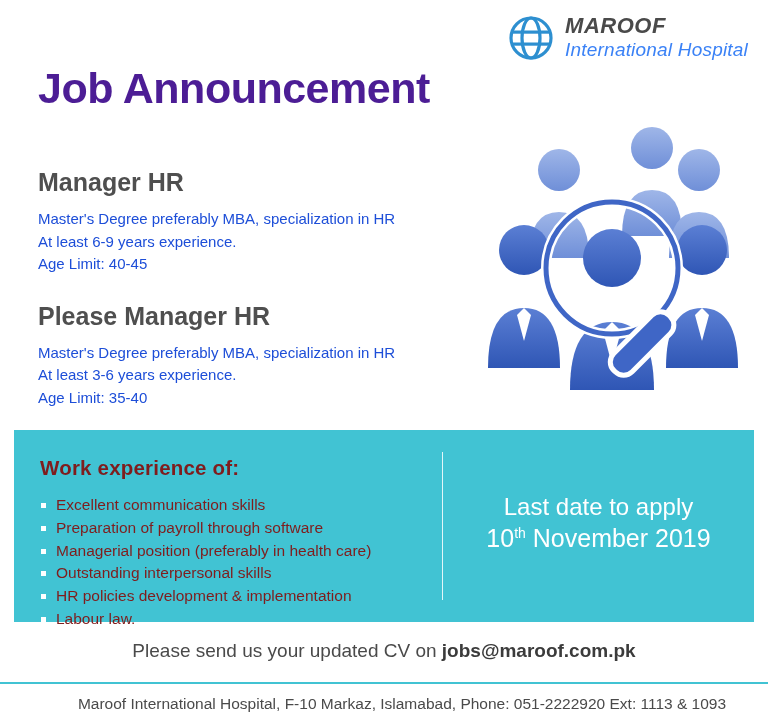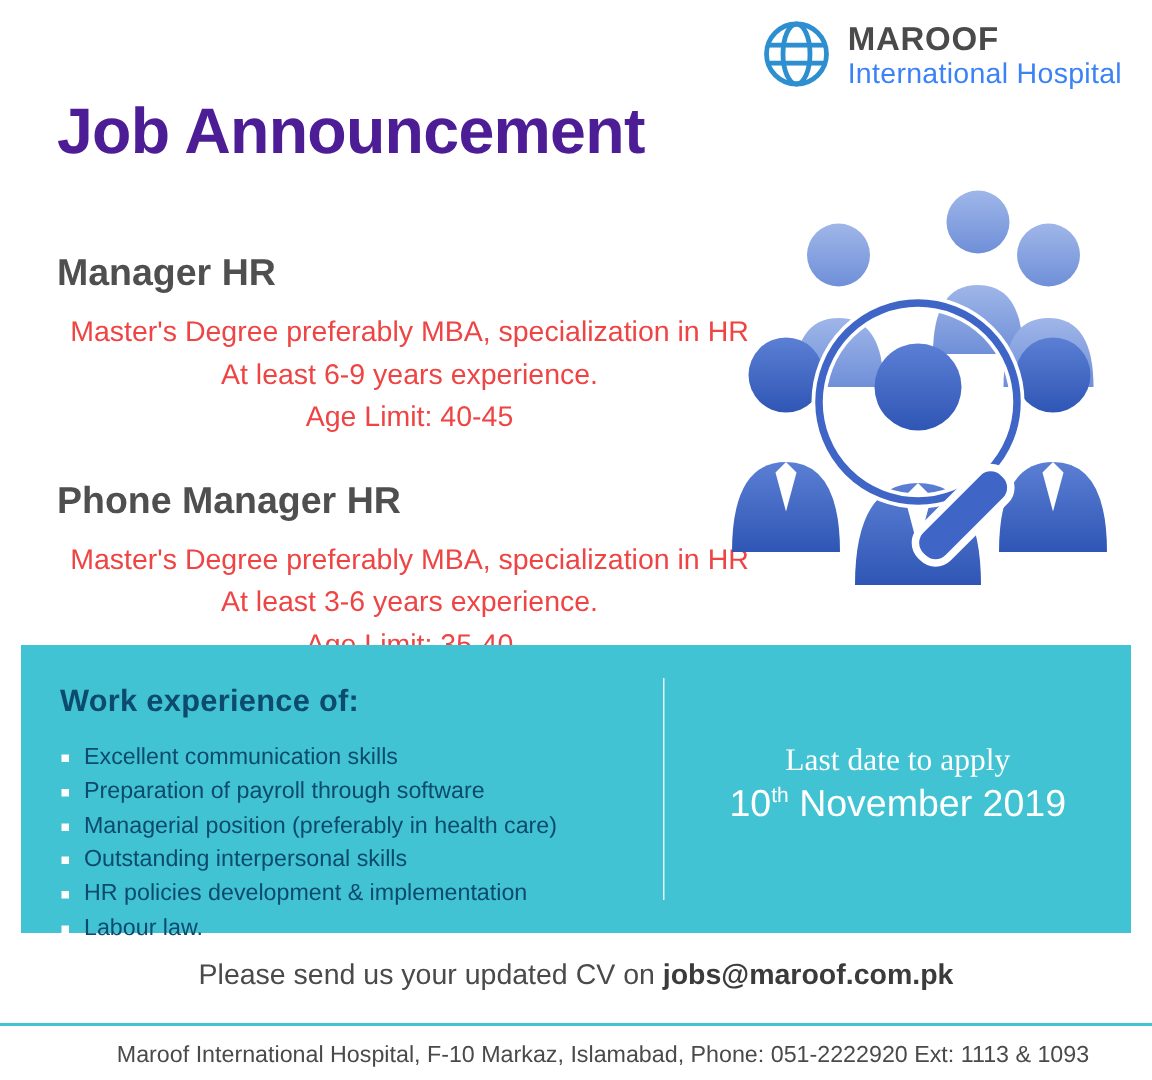--- a/index.html
+++ b/index.html
@@ -22,22 +22,23 @@
     height: 720px;
     background: #ffffff;
   }
 
   
   .logo-block {
     position: absolute;
     top: 14px;
     right: 20px;
     display: flex;
-    align-items: flex-start;
+    align-items: flex-end;
     gap: 12px;
+    font-style: italic;
   }
   .logo-mark {
     width: 44px;
     height: 44px;
     flex: 0 0 auto;
   }
   .logo-text {
     line-height: 1.12;
   }
   .logo-text .l1 {
@@ -73,24 +74,23 @@
   .position {
     margin-bottom: 26px;
   }
   .position-name {
     font-size: 25px;
     font-weight: bold;
     color: #4f4f4f;
     margin-bottom: 11px;
   }
   .position-line {
-    font-size: 19px;
-    color: #ef4444;
+    font-size: 15px;
+    color: #1d4ed8;
     line-height: 1.5;
-    text-align: center;
   }
 
   
   .illustration {
     position: absolute;
     right: 14px;
     top: 118px;
     width: 270px;
     height: 290px;
   }
@@ -102,21 +102,21 @@
     right: 14px;
     top: 430px;
     height: 192px;
     background: #41c3d3;
     display: flex;
   }
   .band-left {
     width: 428px;
     padding: 26px 0 0 26px;
     box-sizing: border-box;
-    color: #0c4a6e;
+    color: #7f1d1d;
   }
   .band-left h3 {
     margin: 0 0 14px 0;
     font-size: 20.5px;
     font-weight: bold;
     letter-spacing: 0.2px;
   }
   .skill-list {
     list-style: none;
     margin: 0;
@@ -145,24 +145,23 @@
   .band-right {
     flex: 1;
     color: #ffffff;
     display: flex;
     flex-direction: column;
     align-items: center;
     justify-content: center;
     padding-bottom: 6px;
   }
   .band-right .l1 {
-    font-size: 21px;
+    font-size: 24px;
     line-height: 1.3;
     white-space: nowrap;
-    font-family: Liberation Serif, serif;
   }
   .band-right .l2 {
     font-size: 25px;
     line-height: 1.3;
     white-space: nowrap;
   }
   .band-right .l2 sup {
     font-size: 14px;
     vertical-align: super;
   }
@@ -230,21 +229,21 @@
   <div class="positions">
 
     <div class="position">
       <div class="position-name">Manager HR</div>
       <div class="position-line">Master's Degree preferably MBA, specialization in HR</div>
       <div class="position-line">At least 6-9 years experience.</div>
       <div class="position-line">Age Limit: 40-45</div>
     </div>
 
     <div class="position">
-      <div class="position-name">Phone Manager HR</div>
+      <div class="position-name">Please Manager HR</div>
       <div class="position-line">Master's Degree preferably MBA, specialization in HR</div>
       <div class="position-line">At least 3-6 years experience.</div>
       <div class="position-line">Age Limit: 35-40</div>
     </div>
 
   </div>
 
   <div class="illustration">
     <svg width="270" height="290" viewBox="0 0 270 290">
       <defs>

